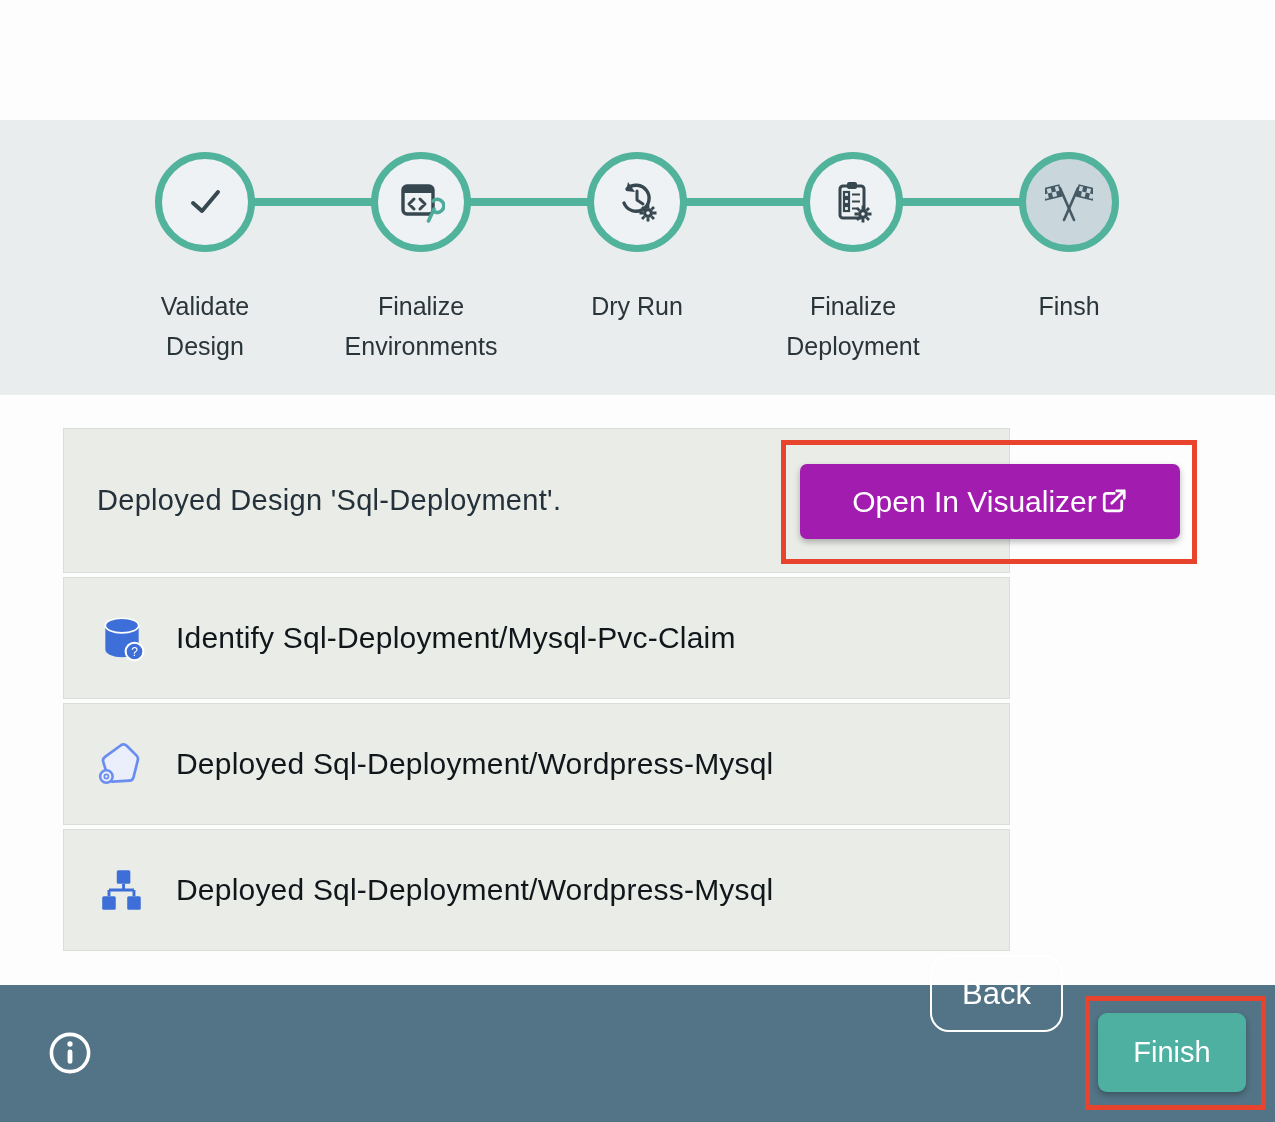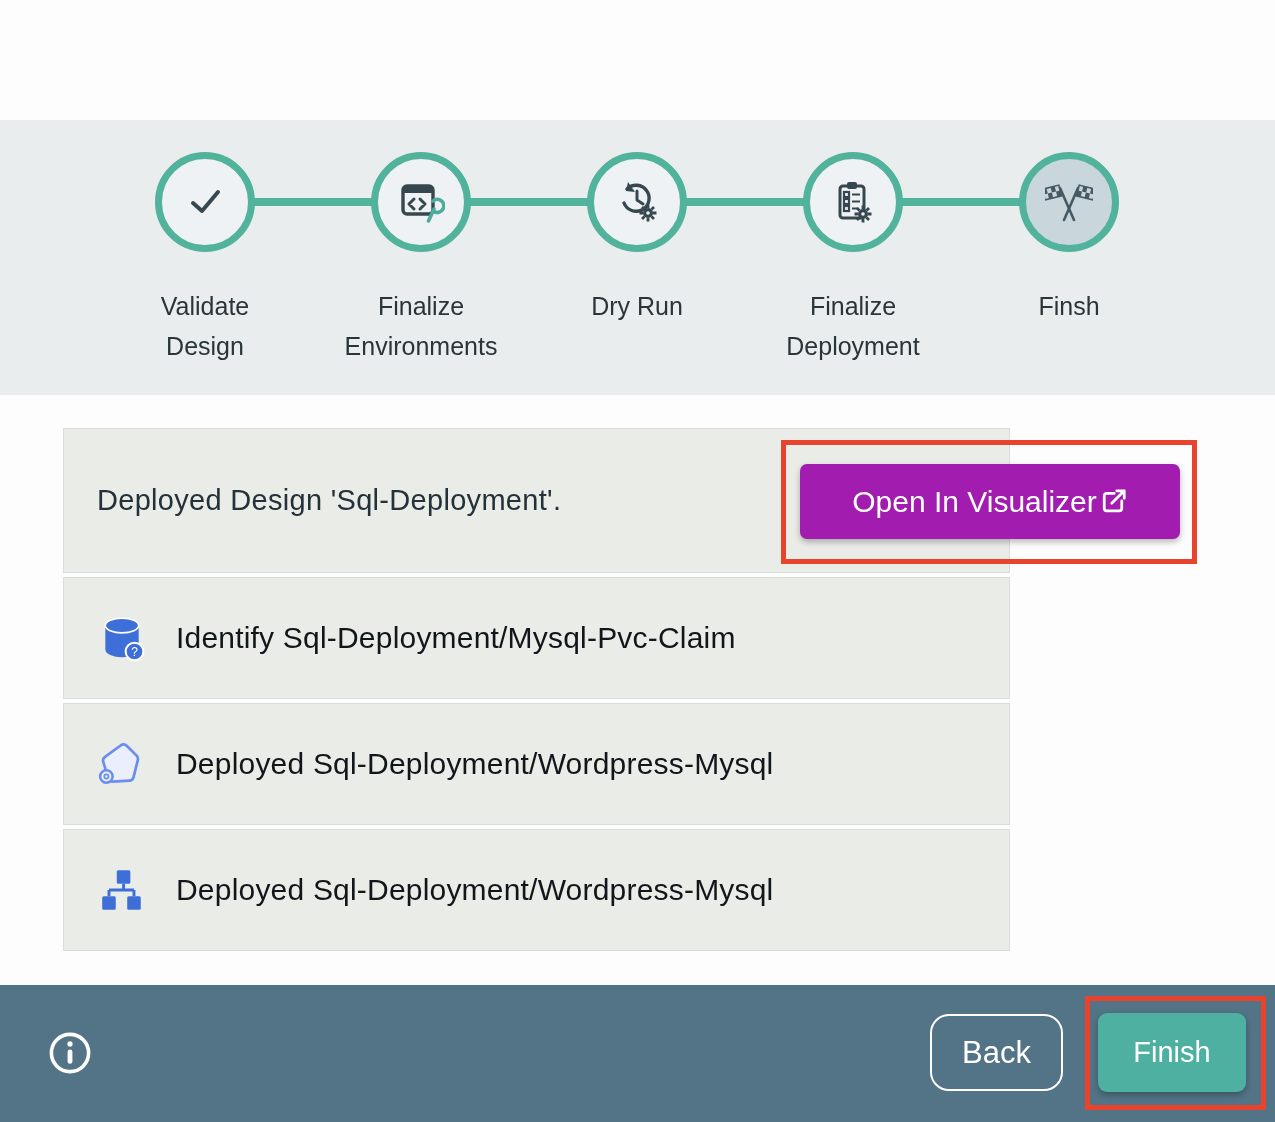--- a/index.html
+++ b/index.html
@@ -70,21 +70,21 @@
   
   .modal-footer {
     position:absolute; left:0; top:985px; width:1275px; height:137px;
     background:#527486;
   }
   .info-btn {
     position:absolute; left:46px; top:1029px; width:48px; height:48px;
     background:none; border:none; cursor:pointer; padding:0;
   }
   .back-btn {
-    position:absolute; left:930px; top:1014px; width:133px; height:77px;
+    position:absolute; left:930px; top:955px; width:133px; height:77px;
     background:transparent; border:2px solid #ffffff; border-radius:19px;
     color:#ffffff; font-size:31px; font-family:"Liberation Sans", sans-serif;
     cursor:pointer;
   }
   .finish-btn {
     position:absolute; left:1098px; top:1013px; width:148px; height:79px;
     background:#4db0a0; border:none; border-radius:9px;
     color:#ffffff; font-size:29px; font-family:"Liberation Sans", sans-serif;
     cursor:pointer; box-shadow:0 3px 6px rgba(0,0,0,0.28);
   }

